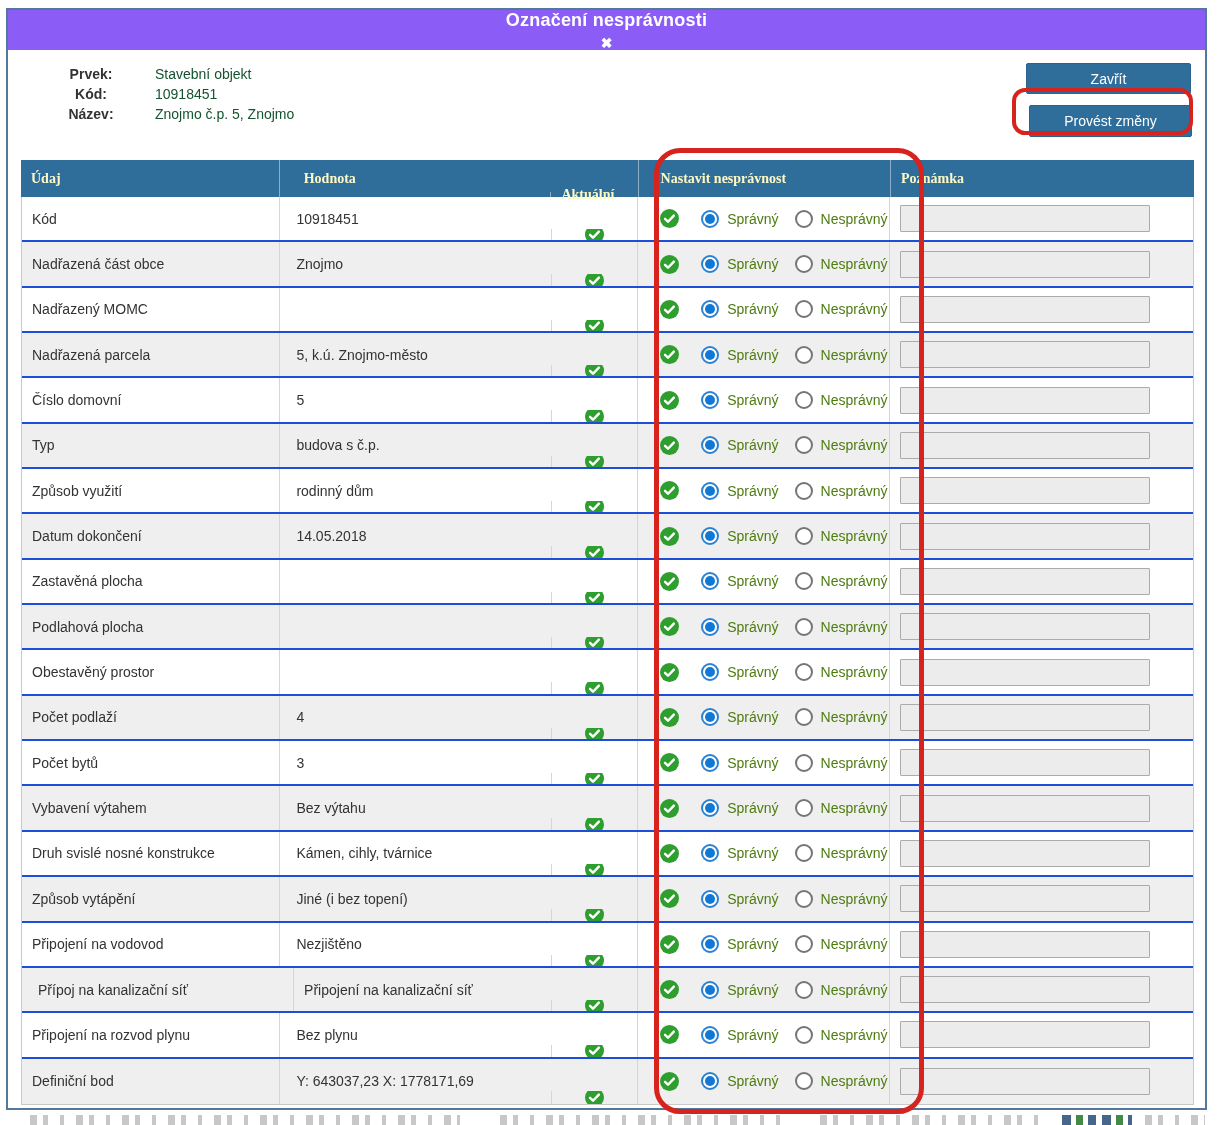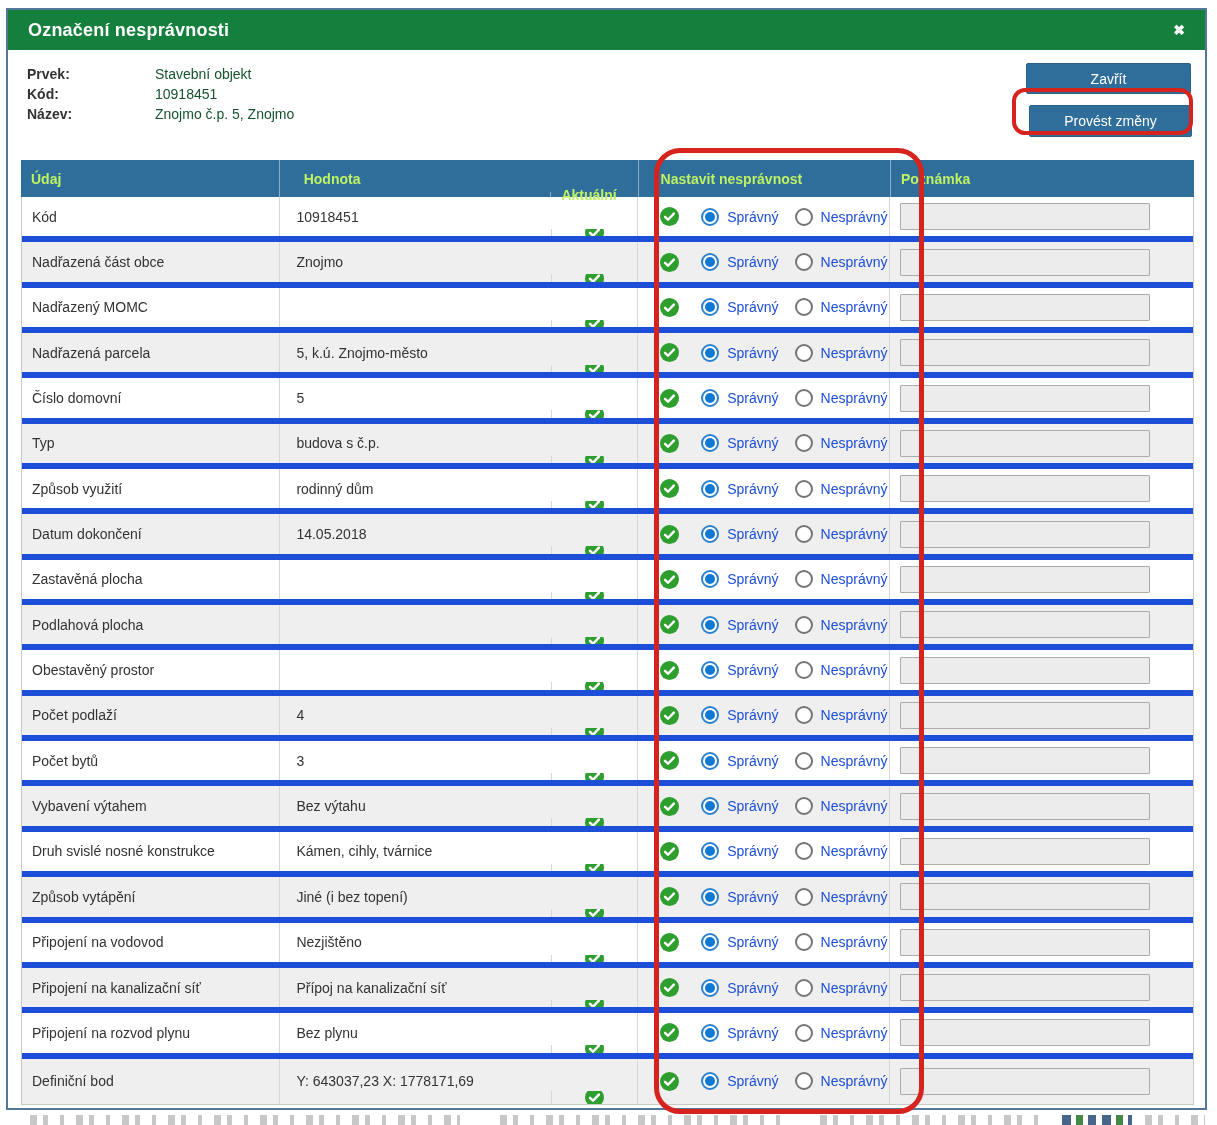--- a/index.html
+++ b/index.html
@@ -2,45 +2,45 @@
 <html><head>
 <meta charset="utf-8">
 <style>
   * { margin:0; padding:0; box-sizing:border-box; }
   body { background:#fff; font-family:"Liberation Sans", sans-serif; }
   .page { position:relative; width:1217px; height:1125px; background:#ffffff; overflow:hidden; color:#333; }
 
   
   .modal { position:absolute; left:6px; top:8px; width:1201px; height:1102px;
            background:#fff; border:2px solid #54789c; }
-  .titlebar { position:absolute; left:0; top:0; right:0; height:40px; background:#15803d;
-              display:flex; align-items:center; justify-content:space-between; padding:0 20px; }
+  .titlebar { position:absolute; left:0; top:0; right:0; height:40px; background:#8b5cf6;
+              display:flex; align-items:center; justify-content:space-between; padding:0 20px;flex-direction:column; }
   .titlebar .title { color:#fff; font-size:18px; font-weight:bold; letter-spacing:.2px; }
   .titlebar .close { color:#fff; font-size:14px; font-weight:bold; cursor:pointer; line-height:1; }
 
   
   .info { position:absolute; left:19px; top:54px; font-size:14px; }
-  .info .irow { display:flex; height:20px; align-items:center; }
+  .info .irow { display:flex; height:20px; align-items:center;text-align:center; }
   .info .ilabel { width:128px; font-weight:bold; color:#333; }
   .info .ivalue { color:#14532d; }
 
   
   .btn { position:absolute; width:165px; height:31px; background:#2f6d9a; color:#fff;
          font-size:14px; font-family:"Liberation Sans", sans-serif; border:1px solid #2a628b;
          border-radius:2px; cursor:pointer; display:flex; align-items:center; justify-content:center; }
   .btn-zavrit  { left:1018px; top:53px;text-align:center; }
   .btn-provest { left:1021px; top:95px; width:163px; height:32px; }
 
   
   .table { position:absolute; left:13px; top:150px; width:1173px; font-size:14px; }
-  .thead { display:flex; height:37px; background:#2f6d9a; color:#bef264; font-weight:bold; }
+  .thead { display:flex; height:37px; background:#2f6d9a; color:#fef9c3; font-weight:bold;font-family:Liberation Serif, serif; }
   .th { display:flex; align-items:center; padding-left:10px; border-left:1px solid rgba(255,255,255,.45); }
   .th:first-child { border-left:none; }
   .tbody { border:1px solid #c9c9c9; border-top:none; }
-  .tr { display:flex; height:45.35px; background:#fff; border-bottom:6px solid #1d4ed8; }
+  .tr { display:flex; height:45.35px; background:#fff; border-bottom:2px solid #1d4ed8; }
   .tr:last-child { border-bottom:none; }
   .tr.alt { background:#efefef; }
   .td { display:flex; align-items:center; padding-left:10px; border-left:1px solid #d6d6d6; overflow:hidden; }
   .td:first-child { border-left:none; }
   .c1 { width:267px; }
   .c2 { width:281px; padding-left:16px; }
   .c3 { width:90px; justify-content:center; padding-left:0;margin-top:32px; }
   .c4 { width:261px; padding-left:22px; }
   .c5 { width:315px; }
   .th.c2 { padding-left:24px; }
@@ -48,21 +48,21 @@
 
   
   .check { width:19px; height:19px; flex:0 0 19px; }
 
   
   .radio { width:18px; height:18px; border-radius:50%; background:#fff; position:relative; flex:0 0 18px; cursor:pointer; }
   .radio.sel { border:2px solid #2b80d0; }
   .radio.sel::after { content:""; position:absolute; left:2px; top:2px; width:10px; height:10px;
                       border-radius:50%; background:#1179d3; }
   .radio.unsel { border:2px solid #757575; }
-  .rlabel { margin-left:8px; color:#1d4ed8; white-space:nowrap; }
+  .rlabel { margin-left:8px; color:#4d7c0f; white-space:nowrap; }
   .gap1 { width:22px; flex:0 0 22px; }
   .gap2 { width:16px; flex:0 0 16px; }
 
   
   .note { width:250px; height:27px; background:#ececec; border:1px solid #ababab; border-radius:1px; }
 
   
   .annot-col { position:absolute; left:654px; top:148px; width:270px; height:966px;
                border:5px solid #d6231e; border-radius:26px; pointer-events:none; z-index:6; }
   .annot-btn { position:absolute; left:1012px; top:88px; width:181px; height:47px;
@@ -618,25 +618,25 @@
       <span class="gap2"></span>
       <span class="radio unsel"></span>
       <span class="rlabel ne-label">Nesprávný</span>
     </div>
     <div class="td c5">
       <input class="note" type="text" disabled="" style="">
     </div>
   </div>
 
   <div class="tr alt">
+    <div class="td c2">
+      <span class="hodnota">Přípoj na kanalizační síť</span>
+    </div>
     <div class="td c1">
       <span class="udaj">Připojení na kanalizační síť</span>
-    </div>
-    <div class="td c2">
-      <span class="hodnota">Přípoj na kanalizační síť</span>
     </div>
     <div class="td c3">
       <svg class="check" viewBox="0 0 20 20">
         <circle cx="10" cy="10" r="10" fill="#2e9e2e"></circle>
         <path d="M5.3 10.4 L8.4 13.4 L14.6 6.9" stroke="#fff" stroke-width="2.6" fill="none" stroke-linecap="round" stroke-linejoin="round"></path>
       </svg>
     </div>
     <div class="td c4">
       <svg class="check" viewBox="0 0 20 20">
         <circle cx="10" cy="10" r="10" fill="#2e9e2e"></circle>

